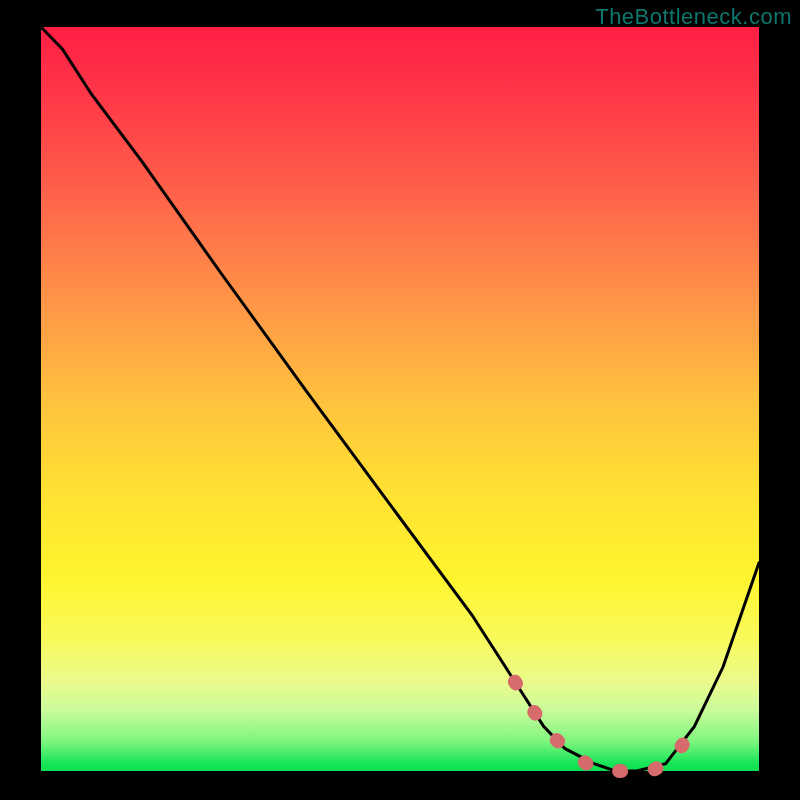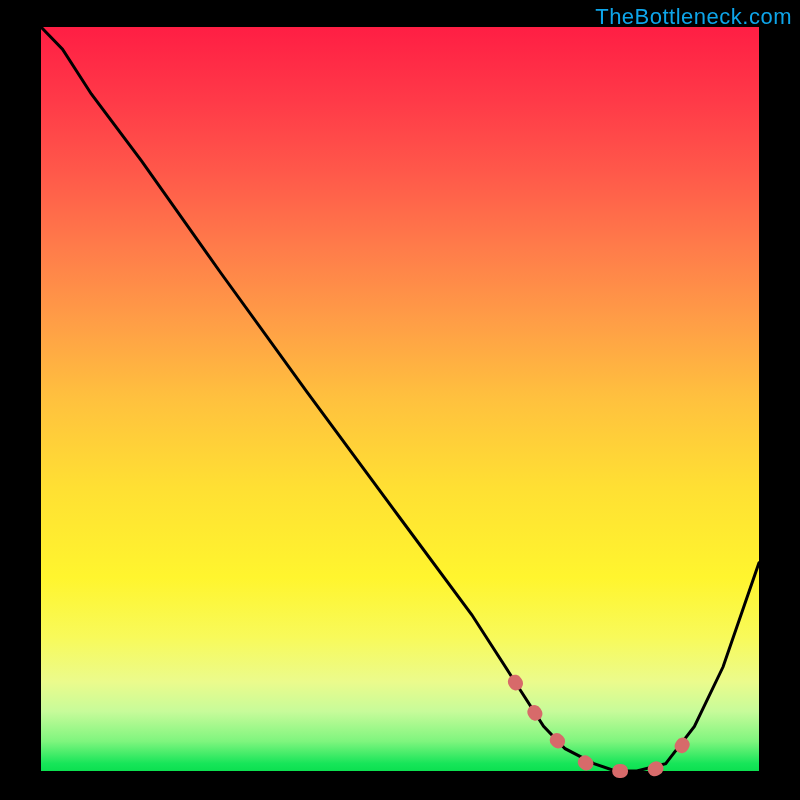--- a/index.html
+++ b/index.html
@@ -12,21 +12,21 @@
   }
   .wrapper {
     position: relative;
     width: 800px;
     height: 800px;
   }
   .watermark {
     position: absolute;
     top: 4px;
     right: 8px;
-    color: #0ea5e9;
+    color: #0f766e;
     font-size: 22px;
     font-weight: 400;
     letter-spacing: 0.5px;
     z-index: 5;
     user-select: none;
   }
   .frame {
     position: absolute;
     left: 41px;
     top: 27px;

